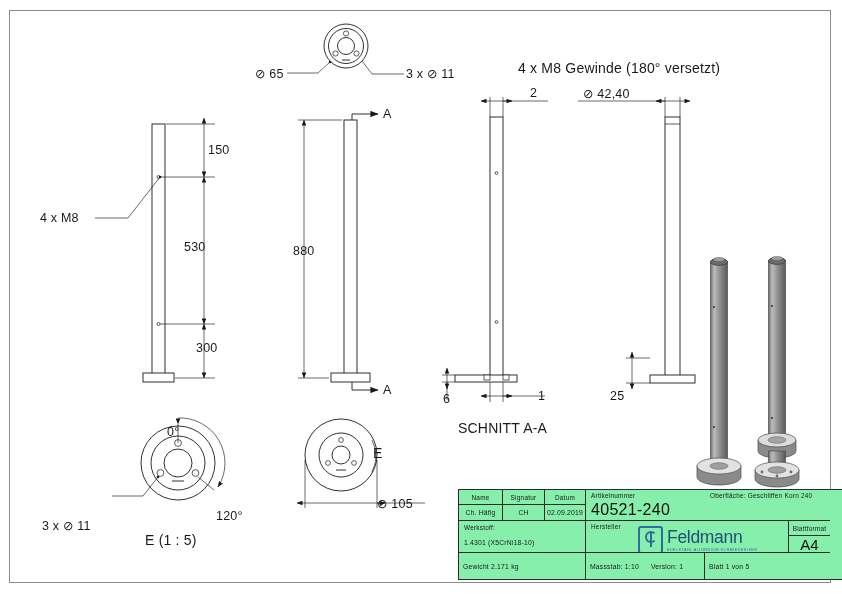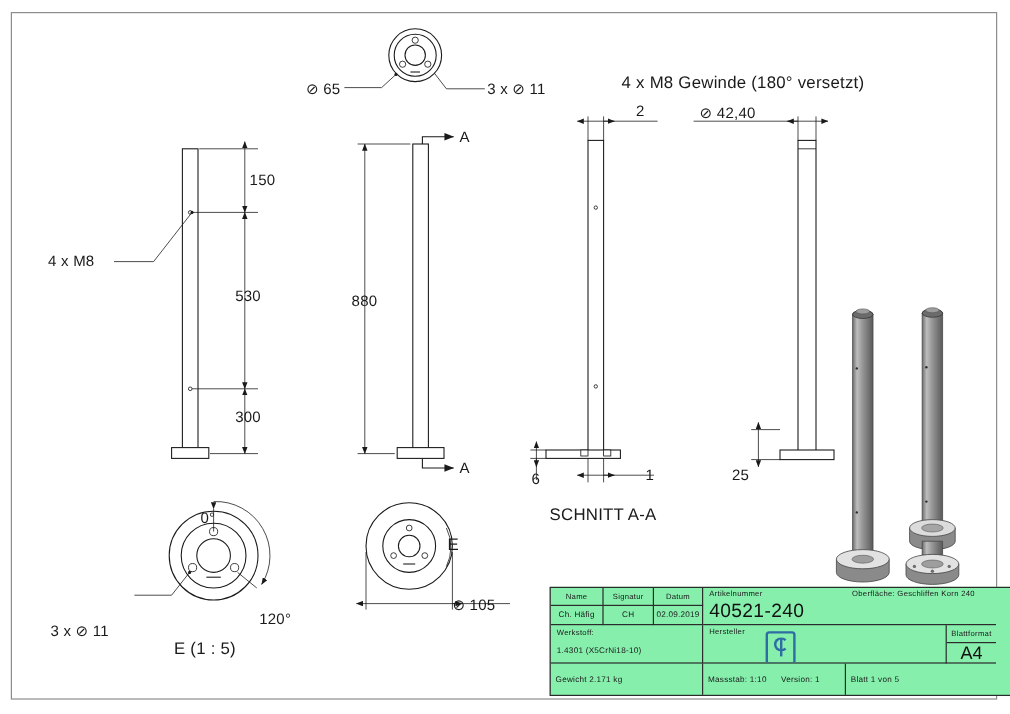--- a/index.html
+++ b/index.html
@@ -292,21 +292,21 @@
 
   <div class="lbl" style="left:255px;top:66px;">⊘ 65</div>
   <div class="lbl" style="left:406px;top:66px;">3 x ⊘ 11</div>
 
   <div class="lbl lg" style="left:518px;top:60px;">4 x M8 Gewinde (180° versetzt)</div>
 
   <div class="lbl" style="left:530px;top:86px;">2</div>
   <div class="lbl" style="left:583px;top:86px;">⊘ 42,40</div>
 
   <div class="lbl" style="left:196px;top:143px;margin-left:12px;">150</div>
-  <div class="lbl" style="left:196px;top:240px;">530</div>
+  <div class="lbl" style="left:184px;top:240px;">530</div>
   <div class="lbl" style="left:196px;top:341px;">300</div>
   <div class="lbl" style="left:40px;top:211px;">4 x M8</div>
 
   <div class="lbl" style="left:293px;top:244px;">880</div>
   <div class="lbl" style="left:383px;top:107px;">A</div>
   <div class="lbl" style="left:383px;top:383px;">A</div>
 
   <div class="lbl" style="left:443px;top:392px;">6</div>
   <div class="lbl" style="left:538px;top:389px;">1</div>
   <div class="lbl lg" style="left:458px;top:420px;">SCHNITT A-A</div>
@@ -350,20 +350,24 @@
 
     <div class="cell bR bB" style="left:0;top:31px;width:127px;height:32px;">
       <div class="tcap" style="position:absolute;left:5px;top:3px;">Werkstoff:</div>
       <div class="tval" style="position:absolute;left:5px;top:18px;">1.4301 (X5CrNi18-10)</div>
     </div>
 
     <div class="cell bR bB" style="left:127px;top:31px;width:203px;height:32px;">
       <div class="tcap" style="position:absolute;left:5px;top:2px;">Hersteller</div>
       <div id="logo" style="left:52px;top:5px;">
         <div class="logomark"></div>
+        <div>
+          <div class="logotext">Feldmann</div>
+          <div class="logosub">EDELSTAHL  ALUMINIUM  SCHMIEDEEISEN</div>
+        </div>
       </div>
     </div>
 
     <div class="cell bB ctr" style="left:330px;top:31px;width:41px;height:15px;">
       <span class="tcap">Blattformat</span>
     </div>
     <div class="cell bB ctr" style="left:330px;top:46px;width:41px;height:17px;">
       <span class="tA4">A4</span>
     </div>
 

